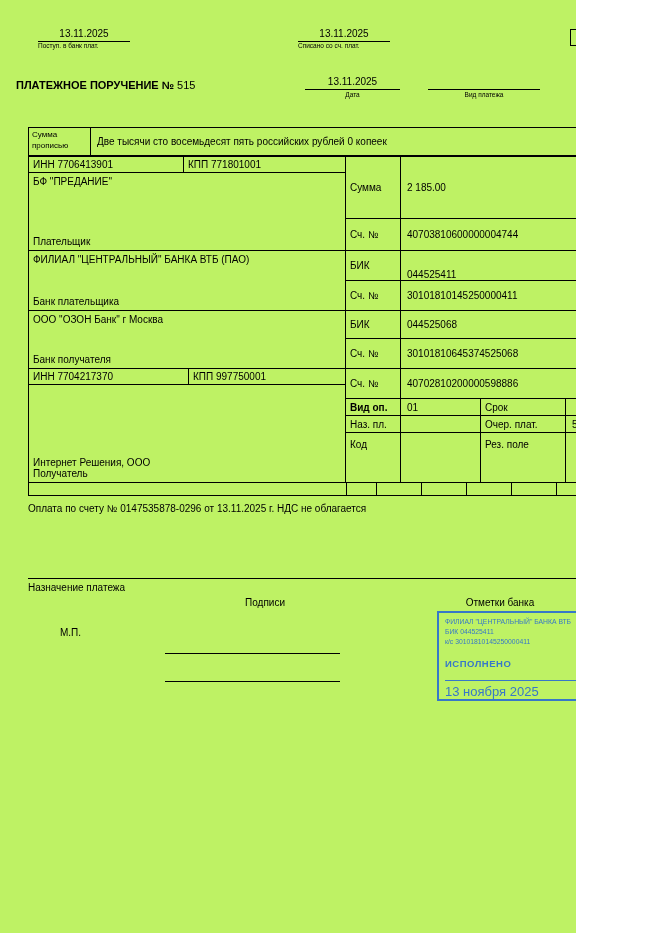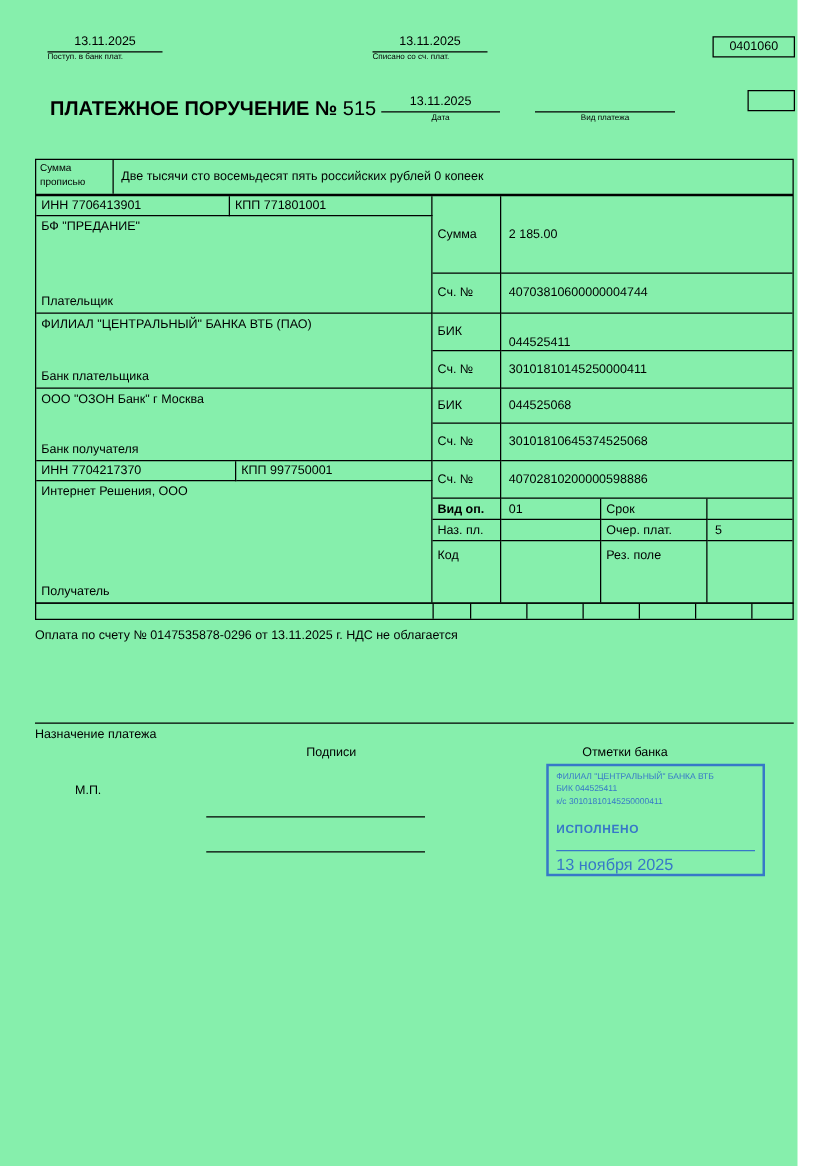--- a/index.html
+++ b/index.html
@@ -1,18 +1,18 @@
 <!DOCTYPE html>
 <html><head>
 <meta charset="utf-8">
 <style>
   * { margin:0; padding:0; box-sizing:border-box; }
   html,body { background:#fff; }
   .page {
-    position:relative; width:638px; height:933px; background:#86efac;
+    position:relative; width:576px; height:933px; background:#bef264;
     font-family:"Liberation Sans","DejaVu Sans",sans-serif;
     font-size:10px; color:#000; overflow:hidden;
   }
   .abs { position:absolute; }
   .b { font-weight:bold; }
   .sm { font-size:6.5px; }
   .ctr { text-align:center; }
   .dateline { border-bottom:1px solid #000; text-align:center; padding-bottom:2px; font-size:10px; }
   .cell { position:absolute; display:flex; align-items:center; padding:0 4px; overflow:hidden; white-space:nowrap; }
   .col2 { flex-direction:column; align-items:flex-start; justify-content:space-between; padding:3px 4px; }
@@ -34,21 +34,21 @@
     <div class="sm">Поступ. в банк плат.</div>
   </div>
   <div class="abs" style="left:298px; top:28px; width:92px;">
     <div class="dateline">13.11.2025</div>
     <div class="sm">Списано со сч. плат.</div>
   </div>
   <div class="abs box" style="left:570px; top:29px; width:66px; height:17px;">
     <span>0401060</span>
   </div>
 
-  <div class="abs" style="left:40px; top:79px; font-size:16px;">
+  <div class="abs" style="left:16px; top:79px; font-size:11px;">
     <span class="b">ПЛАТЕЖНОЕ ПОРУЧЕНИЕ №</span>
     <span>515</span>
   </div>
   <div class="abs" style="left:305px; top:76px; width:95px;">
     <div class="dateline">13.11.2025</div>
     <div class="sm ctr" style="padding-top:1px;">Дата</div>
   </div>
   <div class="abs" style="left:428px; top:76px; width:112px;">
     <div style="height:14px; border-bottom:1px solid #000;"></div>
     <div class="sm ctr" style="padding-top:1px;">Вид платежа</div>
@@ -84,21 +84,21 @@
     <div class="cell col2 br bb" style="left:0; top:154px; width:317px; height:58px;">
       <span>ООО "ОЗОН Банк" г Москва</span>
       <span>Банк получателя</span>
     </div>
     <div class="cell br bb" style="left:0; top:212px; width:160px; height:16px;">
       <span>ИНН 7704217370</span>
     </div>
     <div class="cell br bb" style="left:160px; top:212px; width:157px; height:16px;">
       <span>КПП 997750001</span>
     </div>
-    <div class="cell col2 br" style="left:0; top:228px; width:317px; height:97px;">
+    <div class="cell col2 br" style="left:0; top:228px; width:317px; height:97px;justify-content:flex-end;">
       <span>Интернет Решения, ООО</span>
       <span>Получатель</span>
     </div>
 
     <div class="cell br bb" style="left:317px; top:0; width:55px; height:62px;">
       <span>Сумма</span>
     </div>
     <div class="cell bb" style="left:372px; top:0; right:0; height:62px; padding-left:6px;">
       <span>2 185.00</span>
     </div>

